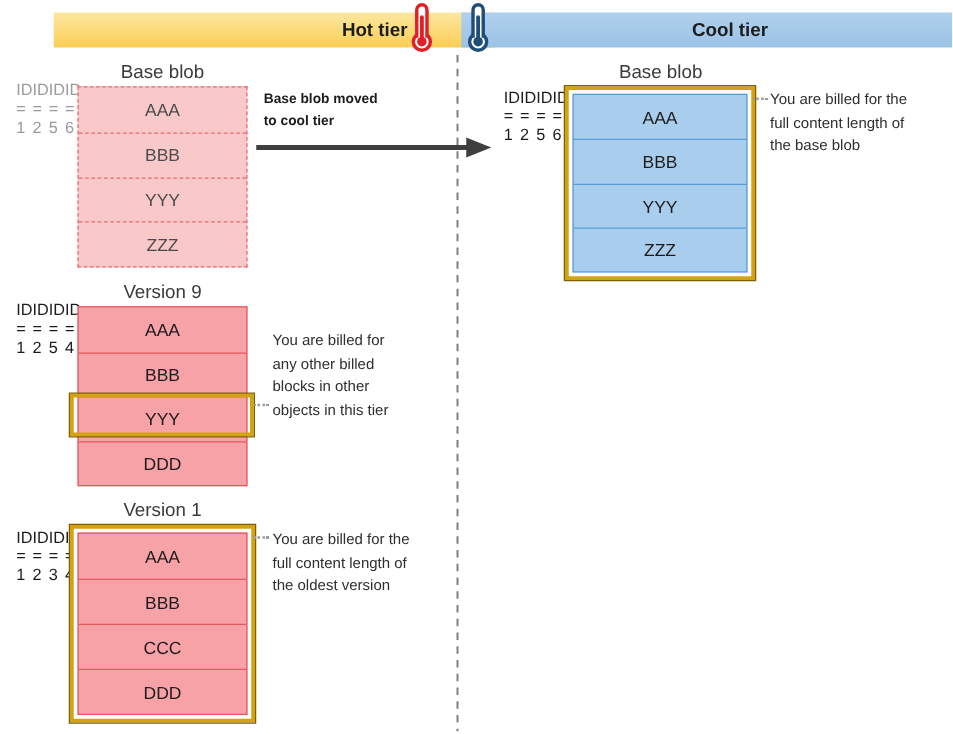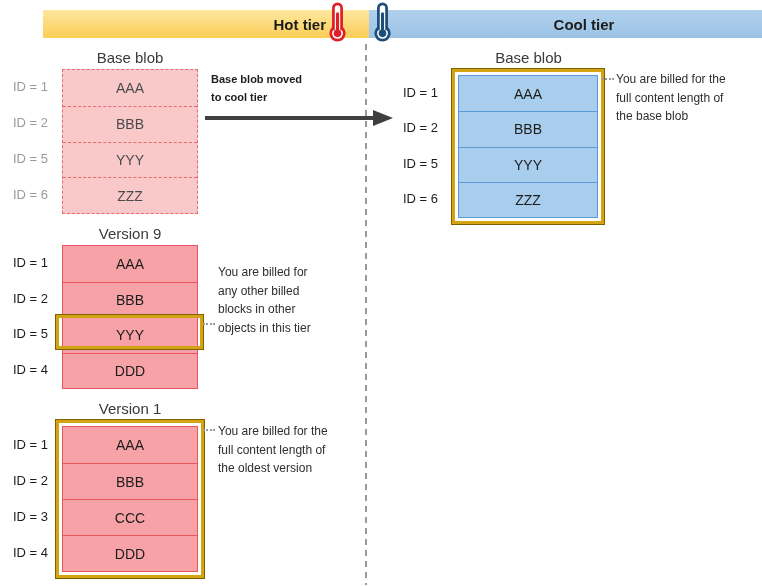--- a/index.html
+++ b/index.html
@@ -18,21 +18,21 @@
   
   .separator{position:absolute;left:363px;top:42px;}
   .arrow{position:absolute;left:203px;top:107px;color:var(--arrow);}
   .move-note{position:absolute;left:211px;top:70px;width:140px;white-space:pre-line;
              font-size:11px;font-weight:bold;line-height:18px;color:var(--text-dark);}
 
   
   .blob-group{position:absolute;}
   .bt-title{font-size:15px;line-height:16px;color:var(--title-text);text-align:center;margin-bottom:3px;}
   .bt-rows{display:flex;align-items:flex-start;}
-  .bt-labels{display:flex;flex-direction:column;box-sizing:border-box;}
+  .bt-labels{display:flex;box-sizing:border-box;}
   .bt-labels.offset{padding-top:6px;}
   .bt-label{height:var(--rh);display:flex;align-items:center;font-size:13px;color:var(--text-dark);}
   .labels-muted .bt-label{color:var(--text-muted);}
   .bt-table{display:flex;flex-direction:column;box-sizing:border-box;}
   .bt-cell{height:var(--rh);display:flex;align-items:center;justify-content:center;
            font-size:14px;color:var(--text-dark);box-sizing:border-box;}
   .t-faded{border:1px dashed var(--hot-faded-border);background:var(--hot-faded-fill);}
   .t-faded .bt-cell{border-top:1px dashed var(--hot-faded-border);color:var(--faded-text);}
   .t-hot{border:1px solid var(--hot-border);background:var(--hot-fill);}
   .t-hot .bt-cell{border-top:1px solid var(--hot-border);}

